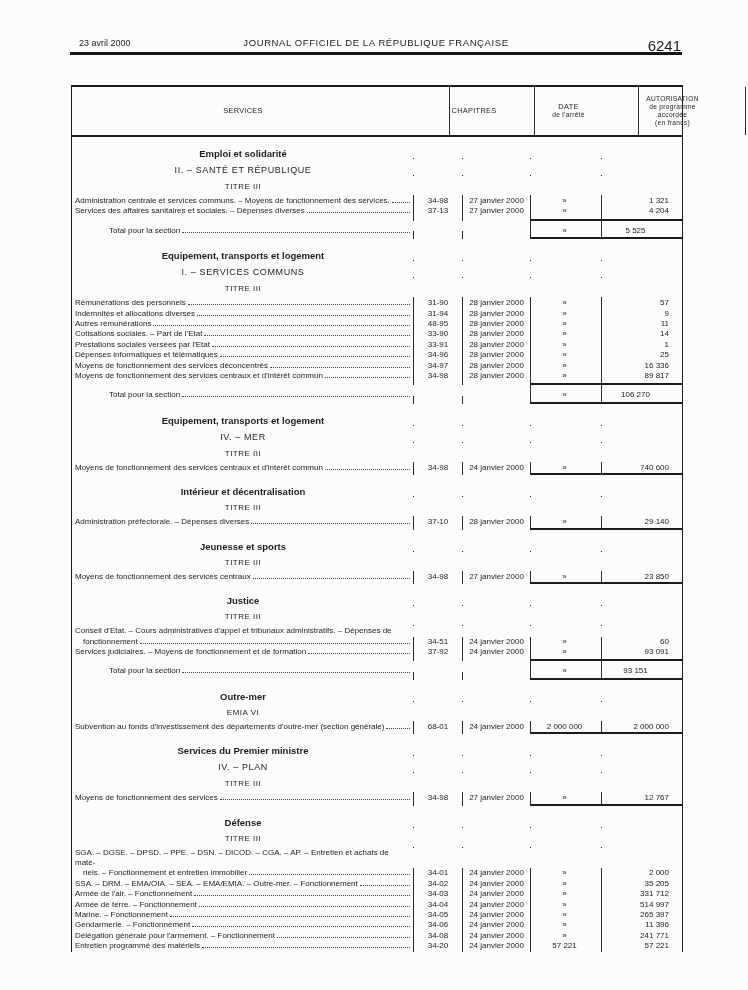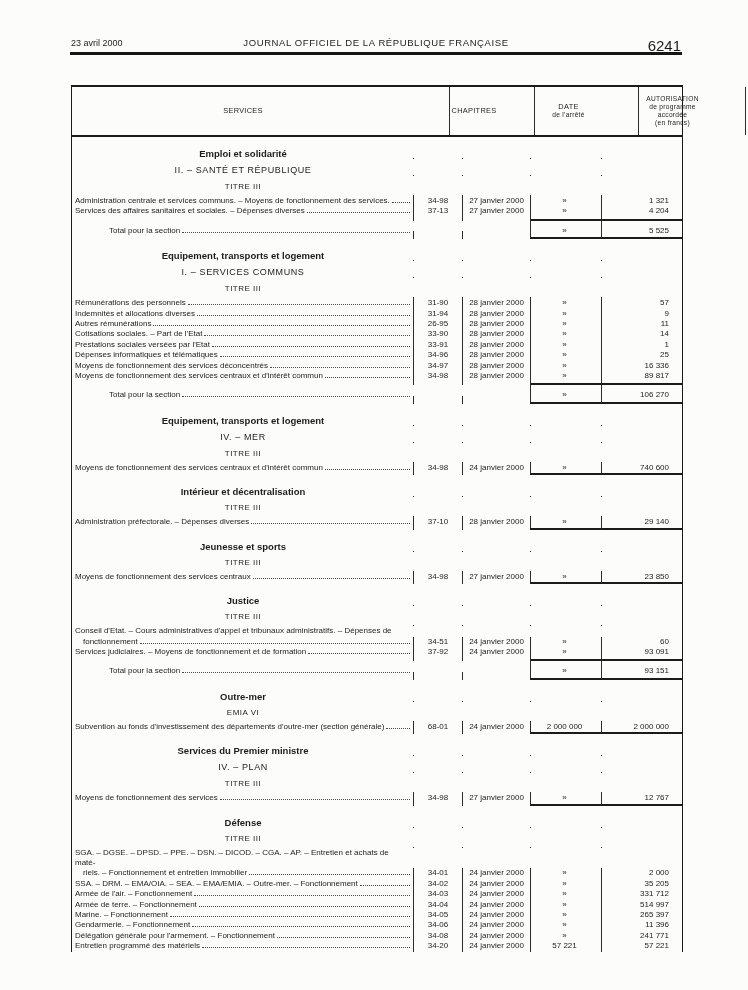--- a/index.html
+++ b/index.html
@@ -3,21 +3,21 @@
 <meta charset="utf-8">
 <style>
   html,body{margin:0;padding:0;}
   body{
     width:748px;height:990px;position:relative;overflow:hidden;
     background:#fcfcfa;color:#1d1d1d;
     font-family:"Liberation Sans","DejaVu Sans",sans-serif;
   }
   
   .masthead{position:absolute;top:37px;left:71px;width:610px;height:14px;}
-  .masthead .mdate{position:absolute;left:0;top:1px;font-size:9px;}
+  .masthead .mdate{position:absolute;left:8px;top:1px;font-size:9px;}
   .masthead .mtitle{position:absolute;left:0;right:0;top:0;text-align:center;font-size:9.5px;letter-spacing:.6px;}
   .masthead .mpage{position:absolute;right:0;top:0;font-size:15px;}
   .mast-rule{position:absolute;top:52px;left:70px;width:612px;height:3px;background:#161616;}
   
   #tbl{
     position:absolute;left:71px;top:85px;width:610px;box-sizing:content-box;
     border:1.5px solid #1b1b1b;border-top-width:2px;border-bottom:none;
   }
   .trow{display:grid;grid-template-columns:341px 49px 68px 71px 81px;align-items:end;}
   .c{min-height:1px;box-sizing:border-box;font-size:8px;line-height:10.4px;}
@@ -36,21 +36,21 @@
   .c1{padding:0 2px 0 3px;}
   .lbl-line{display:block;}
   .lbl-last{display:flex;align-items:baseline;}
   .lbl-last.cont{padding-left:8px;}
   .lbl-last.tot{padding-left:34px;}
   .dots{flex:1;border-bottom:1px dotted #4a4a4a;margin:0 1px 2px 2px;min-width:6px;}
   .c2,.c3{text-align:center;}
   .c4{text-align:center;padding-right:3px;}
   .c5{text-align:right;padding-right:13px;}
   
-  .table-total-row .c{padding-top:5px;padding-bottom:1px;}
+  .table-total-row .c{padding-top:5px;padding-bottom:1px;text-align:center;}
   
   .rule .c{height:4px;}
   .rule .c4,.rule .c5{border-bottom:2px solid #1b1b1b;}
   .rule-post .c{height:2px;}
 </style>
 </head>
 <body>
 
 <div class="masthead">
   <span class="mdate">23 avril 2000</span>
@@ -250,21 +250,21 @@
         </div>
       </div>
       <div class="trow">
         <div class="c c1">
           <div class="lbl-last">
             <div class="lbl-txt">Autres rémunérations</div>
             <div class="dots"></div>
           </div>
         </div>
         <div class="c c2">
-          <div class="val">26-95</div>
+          <div class="val">48-95</div>
         </div>
         <div class="c c3">
           <div class="val">28 janvier 2000</div>
         </div>
         <div class="c c4">
           <div class="val">»</div>
         </div>
         <div class="c c5">
           <div class="val">11</div>
         </div>

